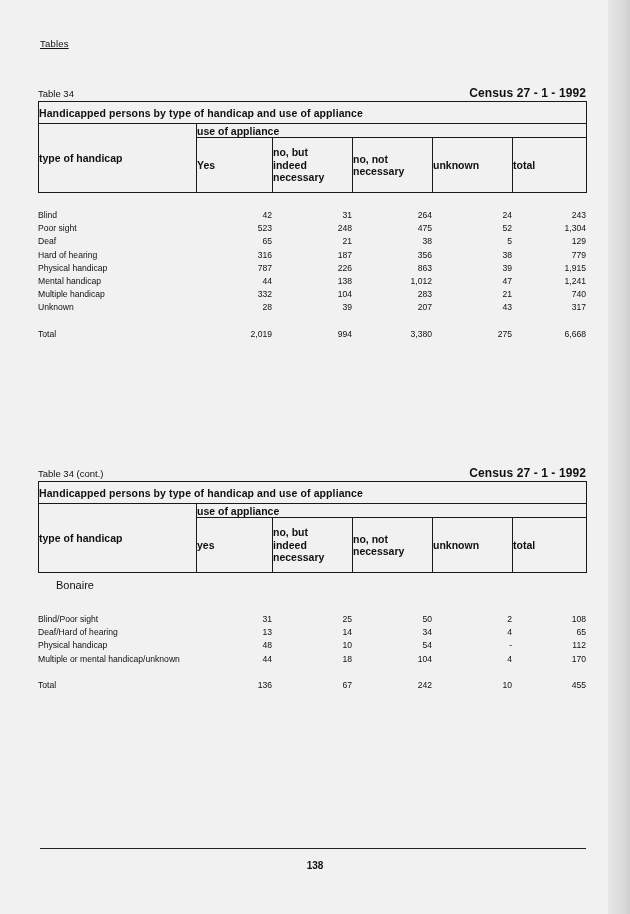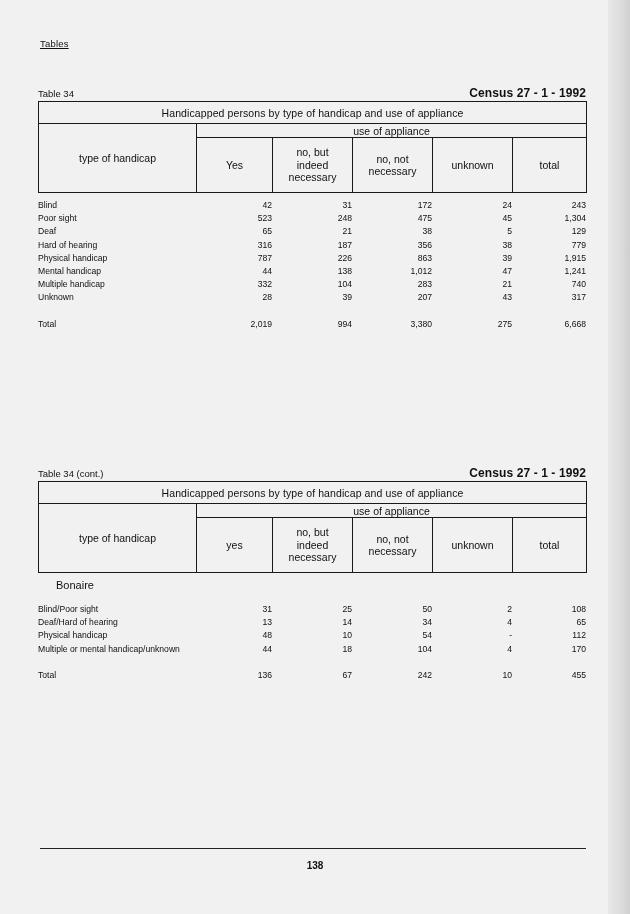--- a/index.html
+++ b/index.html
@@ -45,46 +45,46 @@
   }
   .caption-right { font-weight: bold; font-size: 12px; letter-spacing: 0.1px; }
 
   table.tbl {
     border-collapse: collapse;
     width: 548px;
     table-layout: fixed;
   }
   table.tbl td, table.tbl th {
     border: 1px solid #1a1a1a;
-    font-weight: normal;
+    font-weight: bold;
     font-size: 10.5px;
     padding: 0;
     vertical-align: middle;
-    text-align: center;
+    text-align: left;
   }
   .title-cell {
     height: 21px;
     font-size: 13px;
     letter-spacing: 0.1px;
   }
   .grp-cell { height: 13px; font-size: 10px; }
   .sub-cell { height: 54px; font-size: 10px; line-height: 12.5px; vertical-align: top; padding-top: 4px; }
   .toh-cell { height: 67px; font-size: 10.5px; vertical-align: middle; }
 
   
   .region {
     font-size: 11px;
     padding: 6px 0 0 18px;
     height: 18px;
   }
   table.data {
     border-collapse: collapse;
     width: 548px;
     table-layout: fixed;
-    margin-top: 6px;
+    margin-top: 16px;
   }
   table.data td {
     font-size: 8.6px;
     padding: 0;
     height: 13.2px;
     line-height: 13.2px;
     border: none;
     white-space: nowrap;
   }
   td.lbl { text-align: left; padding-left: 2px; }
@@ -178,30 +178,30 @@
           <col style="width:80px">
         <col style="width:80px">
           <col style="width:80px">
           <col style="width:74px">
       </colgroup>
       <tbody>
         <tr>
           <td class="lbl">Blind</td>
           <td class="num">42</td>
           <td class="num">31</td>
-          <td class="num">172</td>
+          <td class="num">264</td>
           <td class="num">24</td>
           <td class="num">243</td>
         </tr>
         <tr>
           <td class="lbl">Poor sight</td>
           <td class="num">523</td>
           <td class="num">248</td>
           <td class="num">475</td>
-          <td class="num">45</td>
+          <td class="num">52</td>
           <td class="num">1,304</td>
         </tr>
         <tr>
           <td class="lbl">Deaf</td>
           <td class="num">65</td>
           <td class="num">21</td>
           <td class="num">38</td>
           <td class="num">5</td>
           <td class="num">129</td>
         </tr>

